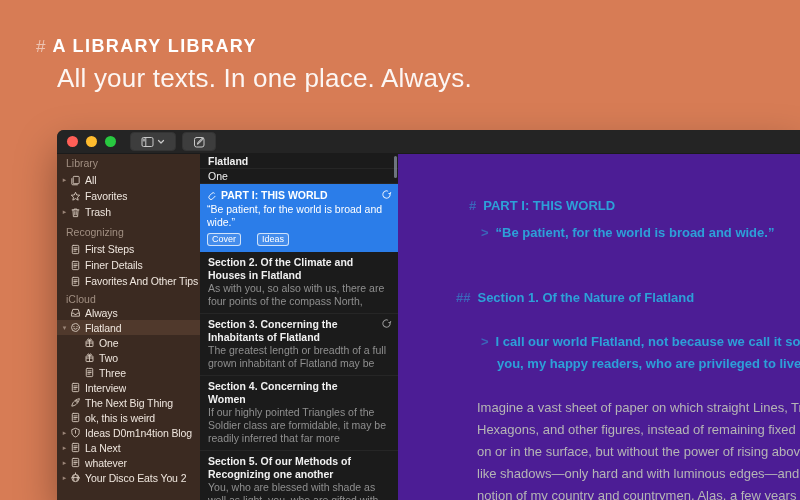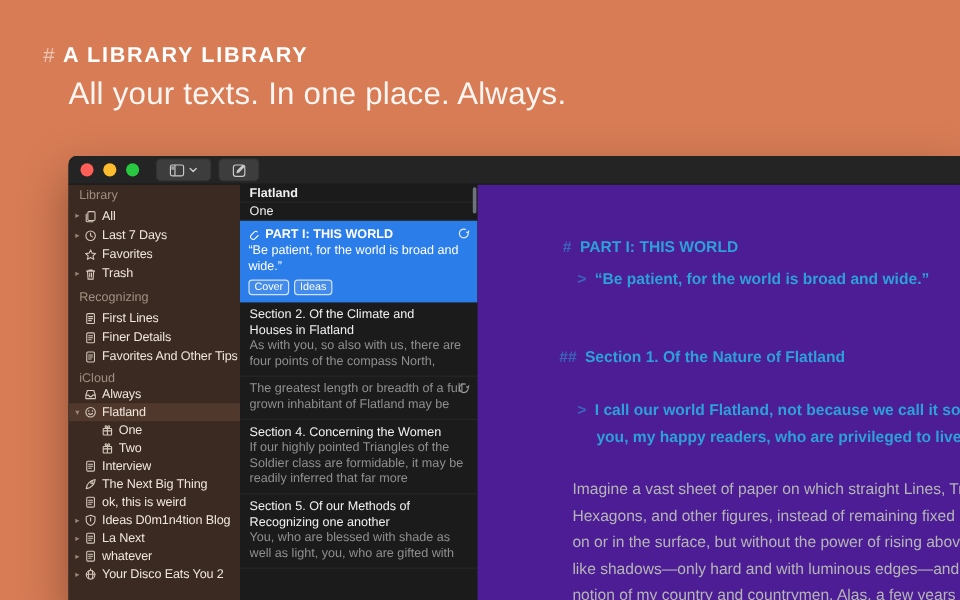--- a/index.html
+++ b/index.html
@@ -42,26 +42,26 @@
 
   
   .sheetlist{width:198px;background:#1B1B1B;flex:none;position:relative;overflow:hidden;font-size:10.5px}
   .path-row{height:14px;line-height:14px;padding:0 8px;color:#F0F0F0;border-bottom:1px solid #262626}
   .path-row.grp{font-weight:bold}
   .slthumb{position:absolute;right:1px;top:2px;width:3px;height:22px;background:#8A93A0;border-radius:2px;opacity:.75}
   .card{background:#2B7DE9;color:#fff;padding:5px 7px 6px;position:relative}
   .card-title{font-weight:bold;display:flex;align-items:center;gap:4px;line-height:13px;padding-right:14px}
   .clip{width:10px;height:10px;flex:none;color:#fff}
   .card-quote{line-height:13px;margin-top:1px;width:176px}
-  .tags{display:flex;gap:4px;margin-top:4px}
+  .tags{display:flex;gap:16px;margin-top:4px}
   .tag{border:1px solid rgba(255,255,255,.75);border-radius:3px;font-size:9px;line-height:11px;
        padding:0 4px;background:rgba(255,255,255,.12)}
   .spin{position:absolute;right:6px;top:5px;width:11px;height:11px;color:rgba(255,255,255,.85)}
   .sheet{padding:4px 8px 5px;border-bottom:1px solid #262626;position:relative}
-  .sheet-title{font-weight:normal;color:#F0F0F0;line-height:13px;padding-right:12px}
+  .sheet-title{font-weight:bold;color:#F0F0F0;line-height:13px;padding-right:12px}
   .sheet-pv{color:#8F8F8F;line-height:13px;overflow:hidden}
   .pv2{max-height:26px}.pv3{max-height:39px}
   .sheet .spin{color:#9a9a9a;top:4px}
 
   
   .editor{flex:1;background:#4c1d95;position:relative;overflow:hidden}
   .eline{position:absolute;white-space:nowrap;font-size:13px}
   .eh{color:#2DA0D8;font-weight:bold}
   .emk{color:rgba(45,160,216,.55);font-weight:bold;margin-right:7px}
   .ep{color:#B5B5B5}
@@ -174,49 +174,42 @@
       <div class="sb-h first">Library</div>
 
       <div class="sb-row">
         <span class="disc">▸</span>
         <svg class="si" viewBox="0 0 12 12">
             <use href="#i-stack"></use>
           </svg>
         <span class="sb-label">All</span>
       </div>
       <div class="sb-row">
+        <span class="disc none">▸</span>
+        <svg class="si" viewBox="0 0 12 12">
+            <use href="#i-star"></use>
+          </svg>
+        <span class="sb-label">Favorites</span>
+      </div>
+      <div class="sb-row">
         <span class="disc">▸</span>
         <svg class="si" viewBox="0 0 12 12">
-            <use href="#i-clock"></use>
-          </svg>
-        <span class="sb-label">Last 7 Days</span>
-      </div>
+            <use href="#i-trash"></use>
+          </svg>
+        <span class="sb-label">Trash</span>
+      </div>
+
+      <div class="sb-h">Recognizing</div>
+
       <div class="sb-row">
         <span class="disc none">▸</span>
         <svg class="si" viewBox="0 0 12 12">
-            <use href="#i-star"></use>
-          </svg>
-        <span class="sb-label">Favorites</span>
-      </div>
-      <div class="sb-row">
-        <span class="disc">▸</span>
-        <svg class="si" viewBox="0 0 12 12">
-            <use href="#i-trash"></use>
-          </svg>
-        <span class="sb-label">Trash</span>
-      </div>
-
-      <div class="sb-h">Recognizing</div>
-
-      <div class="sb-row">
-        <span class="disc none">▸</span>
-        <svg class="si" viewBox="0 0 12 12">
             <use href="#i-doc"></use>
           </svg>
-        <span class="sb-label">First Lines</span>
+        <span class="sb-label">First Steps</span>
       </div>
       <div class="sb-row">
         <span class="disc none">▸</span>
         <svg class="si" viewBox="0 0 12 12">
             <use href="#i-doc"></use>
           </svg>
         <span class="sb-label">Finer Details</span>
       </div>
       <div class="sb-row">
         <span class="disc none">▸</span>
@@ -249,20 +242,27 @@
               <use href="#i-gift"></use>
             </svg>
           <span class="sb-label">One</span>
         </div>
         <div class="sb-row ind">
           <span class="disc none">▸</span>
           <svg class="si" viewBox="0 0 12 12">
               <use href="#i-gift"></use>
             </svg>
           <span class="sb-label">Two</span>
+        </div>
+        <div class="sb-row ind">
+          <span class="disc none">▸</span>
+          <svg class="si" viewBox="0 0 12 12">
+              <use href="#i-doc"></use>
+            </svg>
+          <span class="sb-label">Three</span>
         </div>
         <div class="sb-row">
           <span class="disc none">▸</span>
           <svg class="si" viewBox="0 0 12 12">
               <use href="#i-doc"></use>
             </svg>
           <span class="sb-label">Interview</span>
         </div>
         <div class="sb-row">
           <span class="disc none">▸</span>
@@ -329,20 +329,21 @@
           <span class="tag">Cover</span>
           <span class="tag">Ideas</span>
         </div>
       </div>
 
       <div class="sheet">
         <div class="sheet-title">Section 2. Of the Climate and Houses in Flatland</div>
         <div class="sheet-pv pv2">As with you, so also with us, there are four points of the compass North, Sou…</div>
       </div>
       <div class="sheet">
+        <div class="sheet-title">Section 3. Concerning the Inhabitants of Flatland</div>
         <svg class="spin" viewBox="0 0 12 12">
             <use href="#i-spin"></use>
           </svg>
         <div class="sheet-pv pv2">The greatest length or breadth of a full grown inhabitant of Flatland may be es…</div>
       </div>
       <div class="sheet">
         <div class="sheet-title">Section 4. Concerning the Women</div>
         <div class="sheet-pv pv3">If our highly pointed Triangles of the Soldier class are formidable, it may be readily inferred that far more formidabl…</div>
       </div>
       <div class="sheet">
@@ -353,21 +354,21 @@
       <div class="slthumb"></div>
     </section>
 
     <section class="editor">
       <div class="eline eh" style="top:44px;left:71px">
         <span class="emk">#</span><span>PART I: THIS WORLD</span>
       </div>
       <div class="eline eh" style="top:71px;left:83px">
         <span class="emk">&gt;</span><span>“Be patient, for the world is broad and wide.”</span>
       </div>
-      <div class="eline eh" style="top:136px;left:68px">
+      <div class="eline eh" style="top:136px;left:58px">
         <span class="emk">##</span><span>Section 1. Of the Nature of Flatland</span>
       </div>
       <div class="eline eh" style="top:180px;left:83px">
         <span class="emk">&gt;</span><span>I call our world Flatland, not because we call it so, bu</span>
       </div>
       <div class="eline eh" style="top:202px;left:99px">you, my happy readers, who are privileged to live in S</div>
       <div class="eline ep" style="top:246px;left:79px">Imagine a vast sheet of paper on which straight Lines, Trian</div>
       <div class="eline ep" style="top:268px;left:79px">Hexagons, and other figures, instead of remaining fixed in th</div>
       <div class="eline ep" style="top:290px;left:79px">on or in the surface, but without the power of rising above o</div>
       <div class="eline ep" style="top:312px;left:79px">like shadows—only hard and with luminous edges—and you</div>

